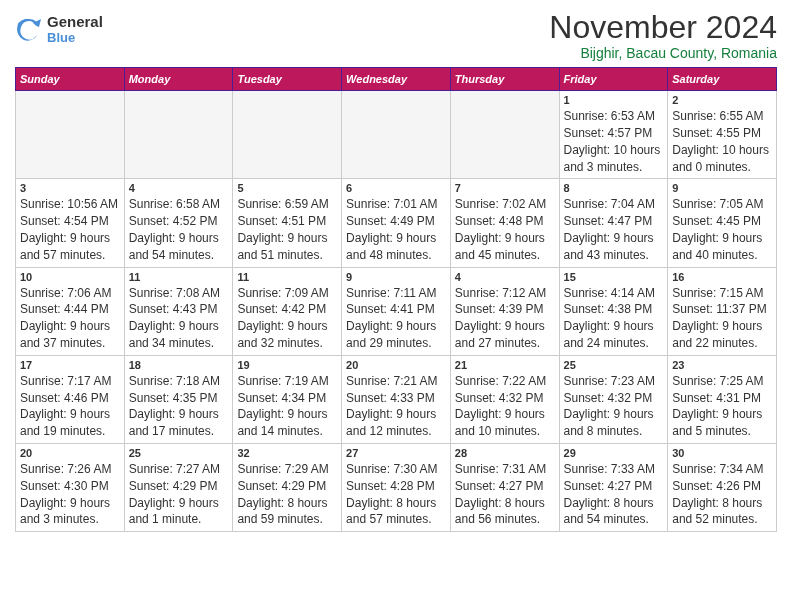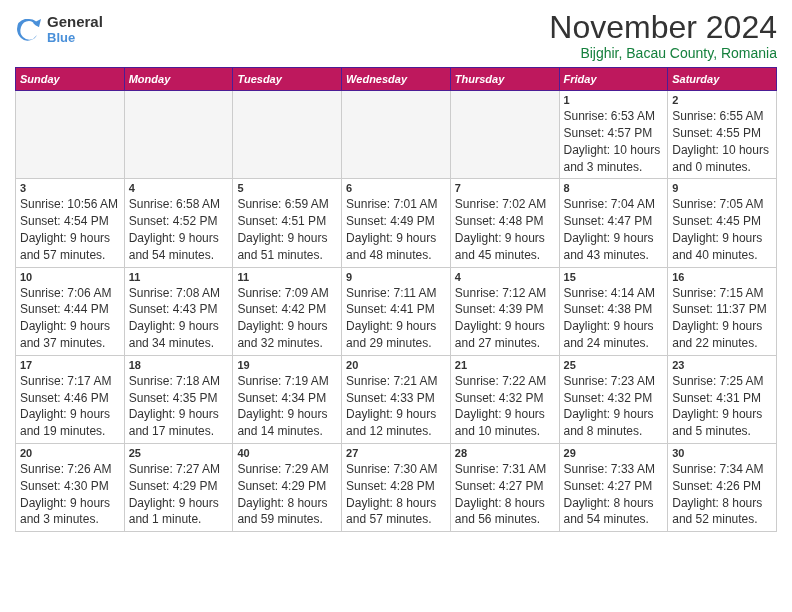--- a/index.html
+++ b/index.html
@@ -290,21 +290,21 @@
 Sunset: 4:30 PM
 Daylight: 9 hours and 3 minutes.</div>
           </td>
           <td>
             <span class="day-num">25</span>
             <div class="day-info">Sunrise: 7:27 AM
 Sunset: 4:29 PM
 Daylight: 9 hours and 1 minute.</div>
           </td>
           <td>
-            <span class="day-num">40</span>
+            <span class="day-num">32</span>
             <div class="day-info">Sunrise: 7:29 AM
 Sunset: 4:29 PM
 Daylight: 8 hours and 59 minutes.</div>
           </td>
           <td>
             <span class="day-num">27</span>
             <div class="day-info">Sunrise: 7:30 AM
 Sunset: 4:28 PM
 Daylight: 8 hours and 57 minutes.</div>
           </td>

